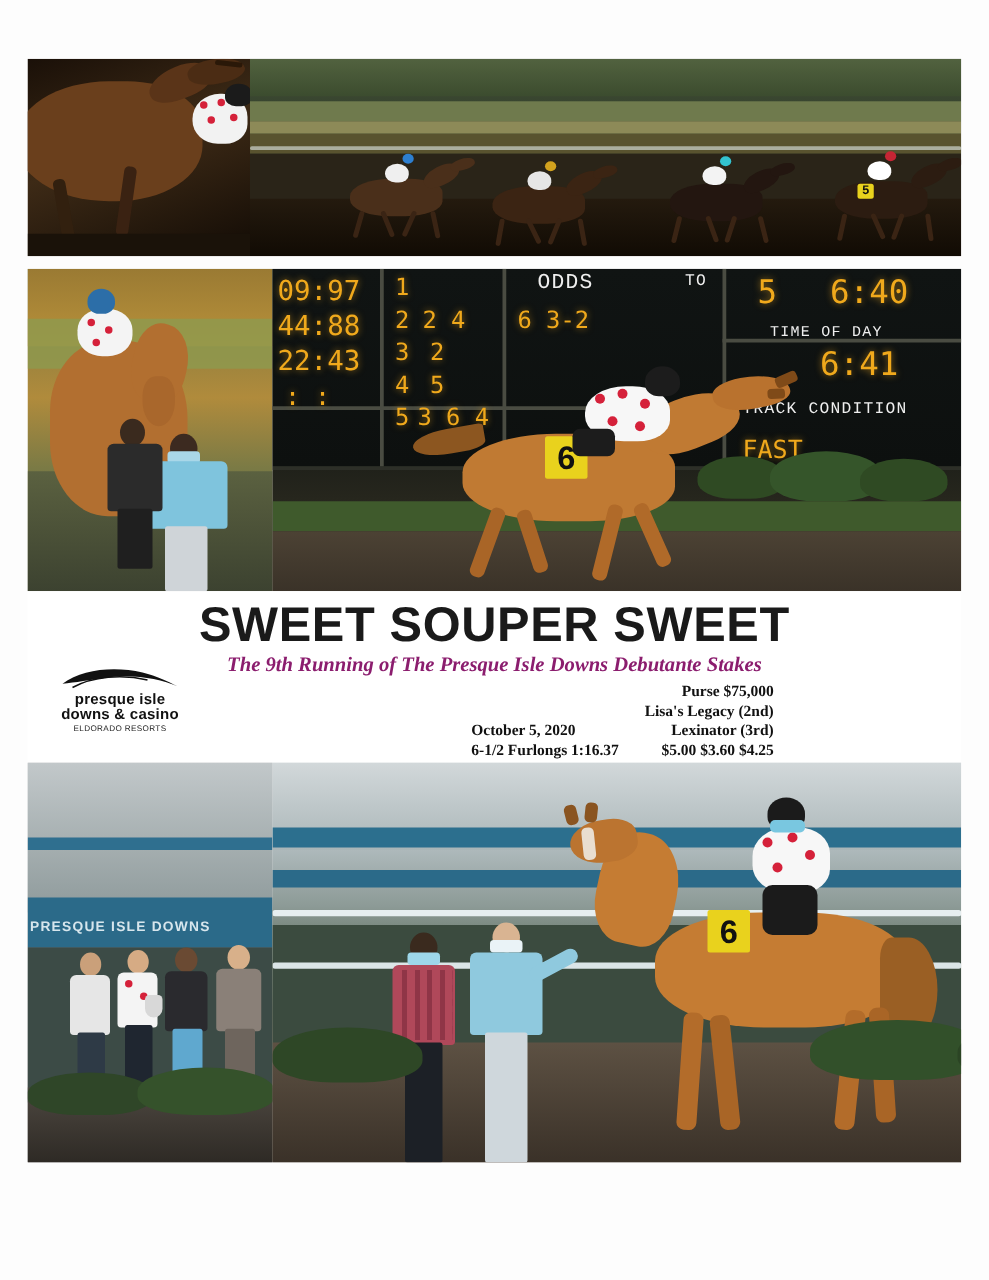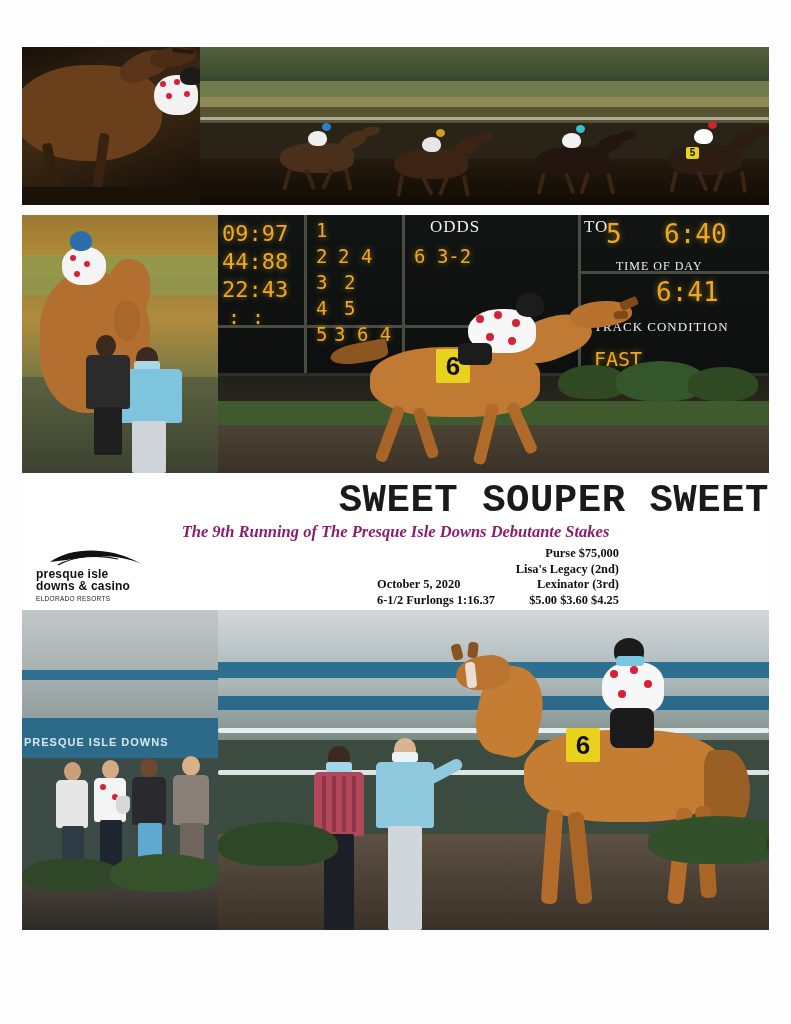--- a/index.html
+++ b/index.html
@@ -116,21 +116,21 @@
     left: 0; top: 0; right: 0;
     height: 158px;
     background: linear-gradient(180deg,#101413 0%, #0d100f 100%);
     border-bottom: 3px solid #2d2f28;
     color: #f2b11e;
     font-family: "DejaVu Sans Mono", monospace;
   }
   .tote .lbl {
     position: absolute;
     color: #efefef;
-    font-family: Liberation Serif, serif;
+    font-family: Liberation Mono, monospace;
     letter-spacing: 1px;
   }
   .tote .num {
     position: absolute;
     color: #f0a91c;
     text-shadow: 0 0 6px rgba(240,169,28,0.6);
   }
   .tote .divider {
     position: absolute;
     background: #4a4c42;
@@ -154,22 +154,22 @@
 
   
   #textblock {
     position: absolute;
     left: 22px; top: 473px; width: 747px; height: 137px;
     background: #ffffff;
   }
   #race-title {
     position: absolute;
     left: 0; right: 0; top: 6px;
-    text-align: right;
-    font-family: Liberation Mono, monospace;
+    text-align: center;
+    font-family: Liberation Sans, sans-serif;
     font-weight: bold;
     font-size: 39px;
     letter-spacing: 0.5px;
     color: #1a1a1a;
   }
   #race-subtitle {
     position: absolute;
     left: 0; right: 0; top: 49px;
     text-align: center;
     font-family: "Liberation Serif", serif;
@@ -187,22 +187,23 @@
     color: #111;
     line-height: 15.5px;
   }
   #col-left  { left: 142px; top: 73px; text-align: left; }
   #col-mid   { left: 355px; top: 104px; text-align: left; }
   #col-right { right: 150px; top: 73px; text-align: right; }
 
   
   #logo-presque {
     position: absolute;
-    left: 14px; top: 75px;
+    left: 14px; top: 60px;
     width: 120px; height: 52px;
+    text-align: center;
   }
   #logo-presque .swoosh {
     width: 96px; height: 18px;
     margin: 0 auto 2px auto;
     position: relative;
   }
   #logo-presque .name {
     font-family: "Liberation Sans", sans-serif;
     font-weight: bold;
     font-size: 12px;
@@ -420,21 +421,21 @@
         <div class="num" style="left:98px;top:108px;font-size:19px;">5</div>
 
         <div class="num" style="left:120px;top:30px;font-size:19px;">2 4</div>
         <div class="num" style="left:126px;top:56px;font-size:19px;">2</div>
         <div class="num" style="left:126px;top:82px;font-size:19px;">5</div>
         <div class="num" style="left:116px;top:108px;font-size:19px;">3 6 4</div>
 
         <div class="num" style="left:196px;top:30px;font-size:19px;">6 3-2</div>
 
         <div class="lbl" style="left:212px;top:2px;font-size:17px;">ODDS</div>
-        <div class="lbl" style="left:330px;top:2px;font-size:17px;margin-left:36px;">TO</div>
+        <div class="lbl" style="left:330px;top:2px;font-size:13px;">TO</div>
 
         <div class="num" style="left:388px;top:4px;font-size:26px;">5</div>
         <div class="num" style="left:446px;top:4px;font-size:26px;">6:40</div>
         <div class="lbl" style="left:398px;top:44px;font-size:12px;">TIME OF DAY</div>
         <div class="num" style="left:438px;top:62px;font-size:26px;">6:41</div>
         <div class="lbl" style="left:376px;top:104px;font-size:13px;">TRACK CONDITION</div>
         <div class="num" style="left:376px;top:132px;font-size:20px;">FAST</div>
       </div>
 
       <div class="shrub" style="left:340px;top:150px;width:70px;height:34px;"></div>

